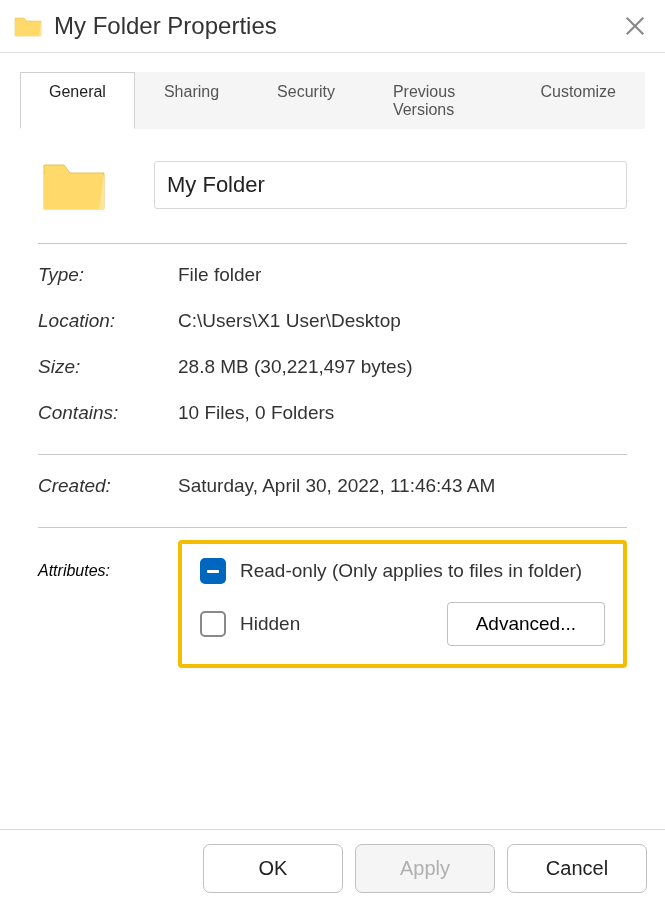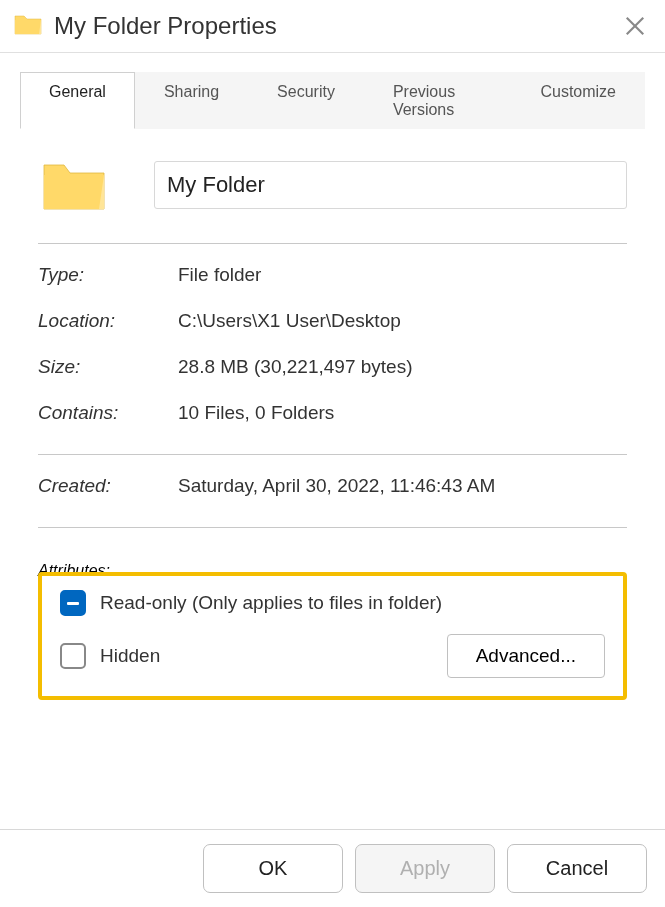--- a/index.html
+++ b/index.html
@@ -16,20 +16,21 @@
     }
     .window {
       width: 100%;
       height: 100%;
       display: flex;
       flex-direction: column;
       background: #ffffff;
     }
     .titlebar {
       display: flex;
+      align-items: center;
       padding: 12px 16px 12px 14px;
       border-bottom: 1px solid #e0e0e0;
     }
     .titlebar-icon {
       width: 28px;
       height: 24px;
       margin-right: 12px;
     }
     .titlebar-text {
       flex: 1;
@@ -186,21 +187,20 @@
       font-family: inherit;
       color: #222;
     }
     .footer-btn.disabled {
       color: #b0b0b0;
       background: #f5f5f5;
       cursor: default;
     }
     .attributes-section {
       display: flex;
-      flex-direction: column;
     }
     .attributes-section .prop-label {
       padding-top: 14px;
     }
     .attributes-right {
       flex: 1;
     }
   </style>
 </head>
 <body>

